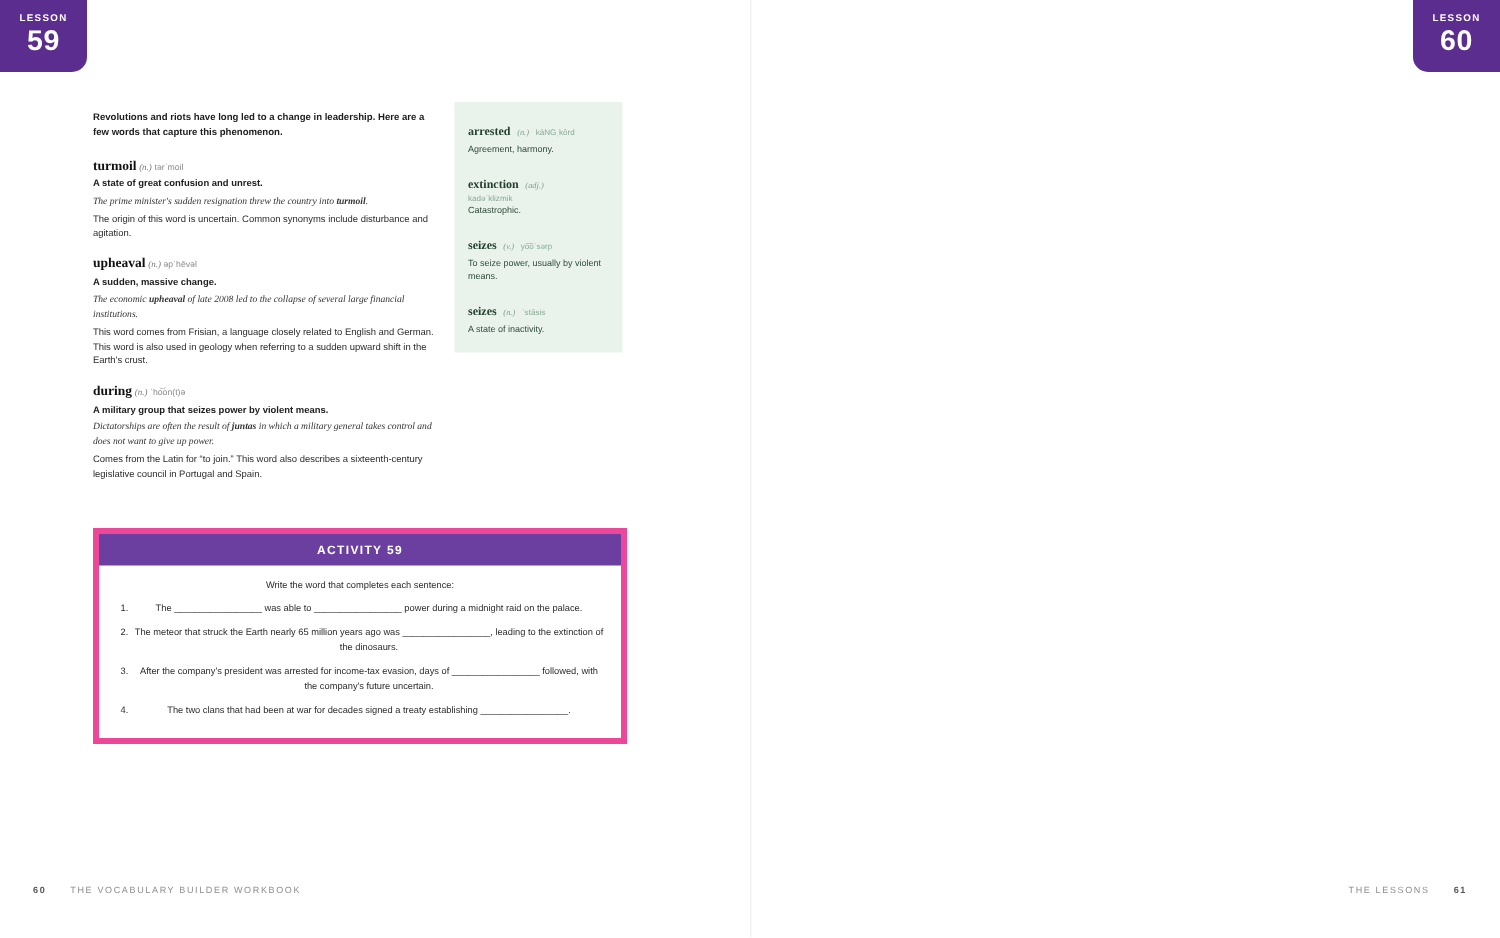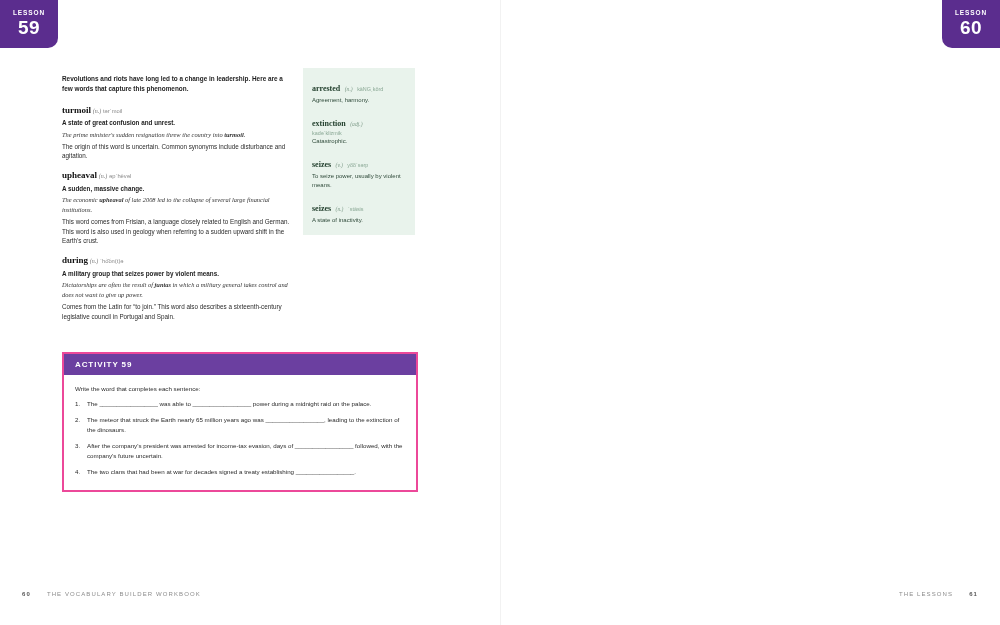--- a/index.html
+++ b/index.html
@@ -55,21 +55,21 @@
   }
   .sidebox.left  { left: 303px; top: 68px; }
   .sb-item { margin-bottom: 8px; }
   .sb-item:last-child { margin-bottom: 0; }
   .sb-word { font-family: "Liberation Serif", serif; font-size: 8px; font-weight: 700; color: #23402e; }
   .sb-pos  { font-family: "Liberation Serif", serif; font-style: italic; font-size: 5.6px; color: #7e9b89; }
   .sb-pron { font-size: 5.4px; color: #8aa895; }
   .sb-def  { font-size: 6px; color: #2f4a3a; line-height: 1.45; margin-top: .5px; }
 
   
-  .activity { position: absolute; width: 356px; border: 2px solid #ec4899; background: #fff; }
+  .activity { position: absolute; width: 356px; border: 4px solid #ec4899; background: #fff; text-align: center; }
   .activity.left  { left: 62px; top: 352px; }
   .act-head {
     background: #6b3fa0; color: #fff; font-size: 8px; font-weight: 700;
     letter-spacing: .9px; padding: 6px 11px;
   }
   .act-body { padding: 10px 11px 13px 11px; }
   .act-intro { font-size: 6.2px; color: #2b2b2b; margin-bottom: 7px; }
 
   ol.qlist { list-style: none; }
   ol.qlist li { display: flex; font-size: 6.2px; color: #2b2b2b; line-height: 1.6; margin-bottom: 6px; }

